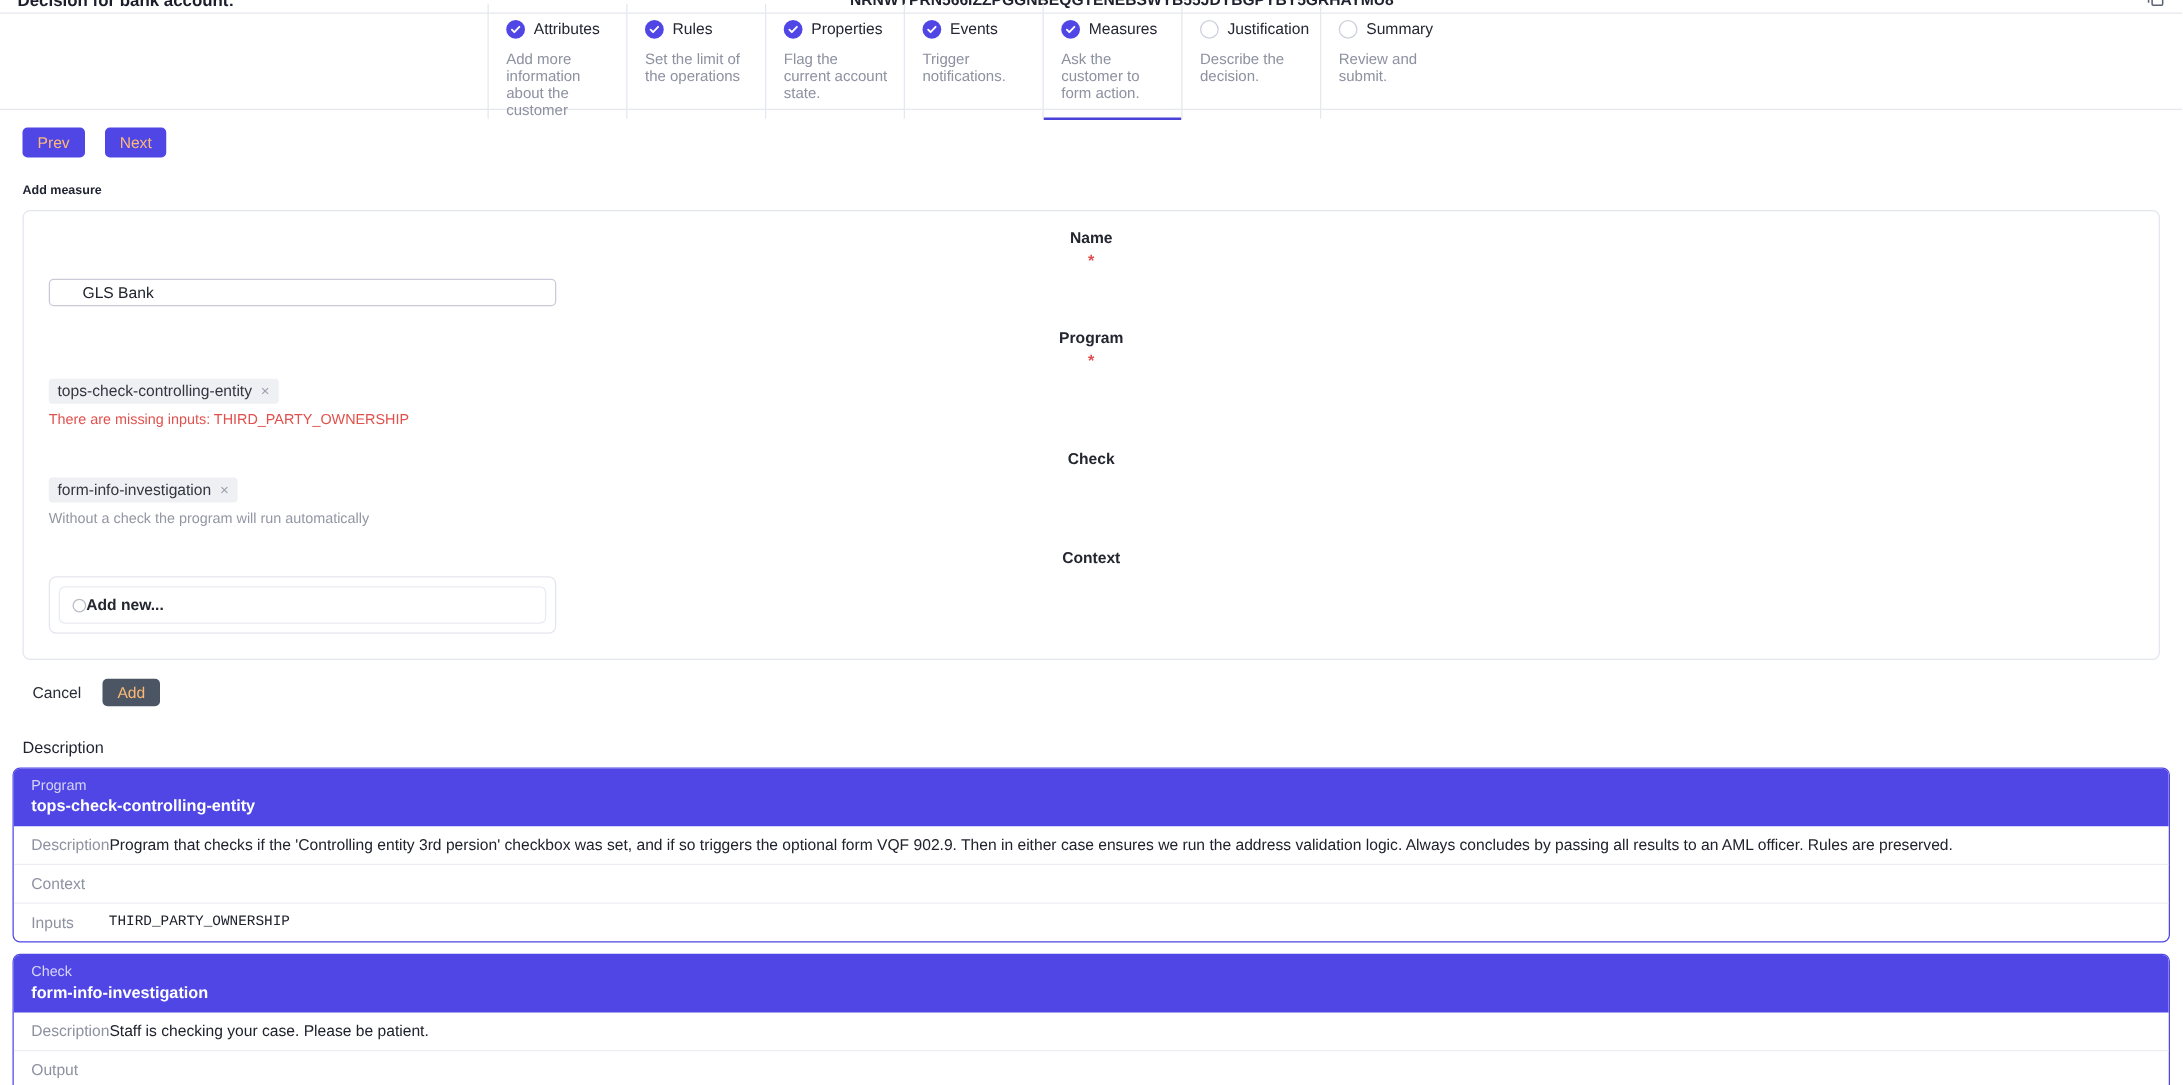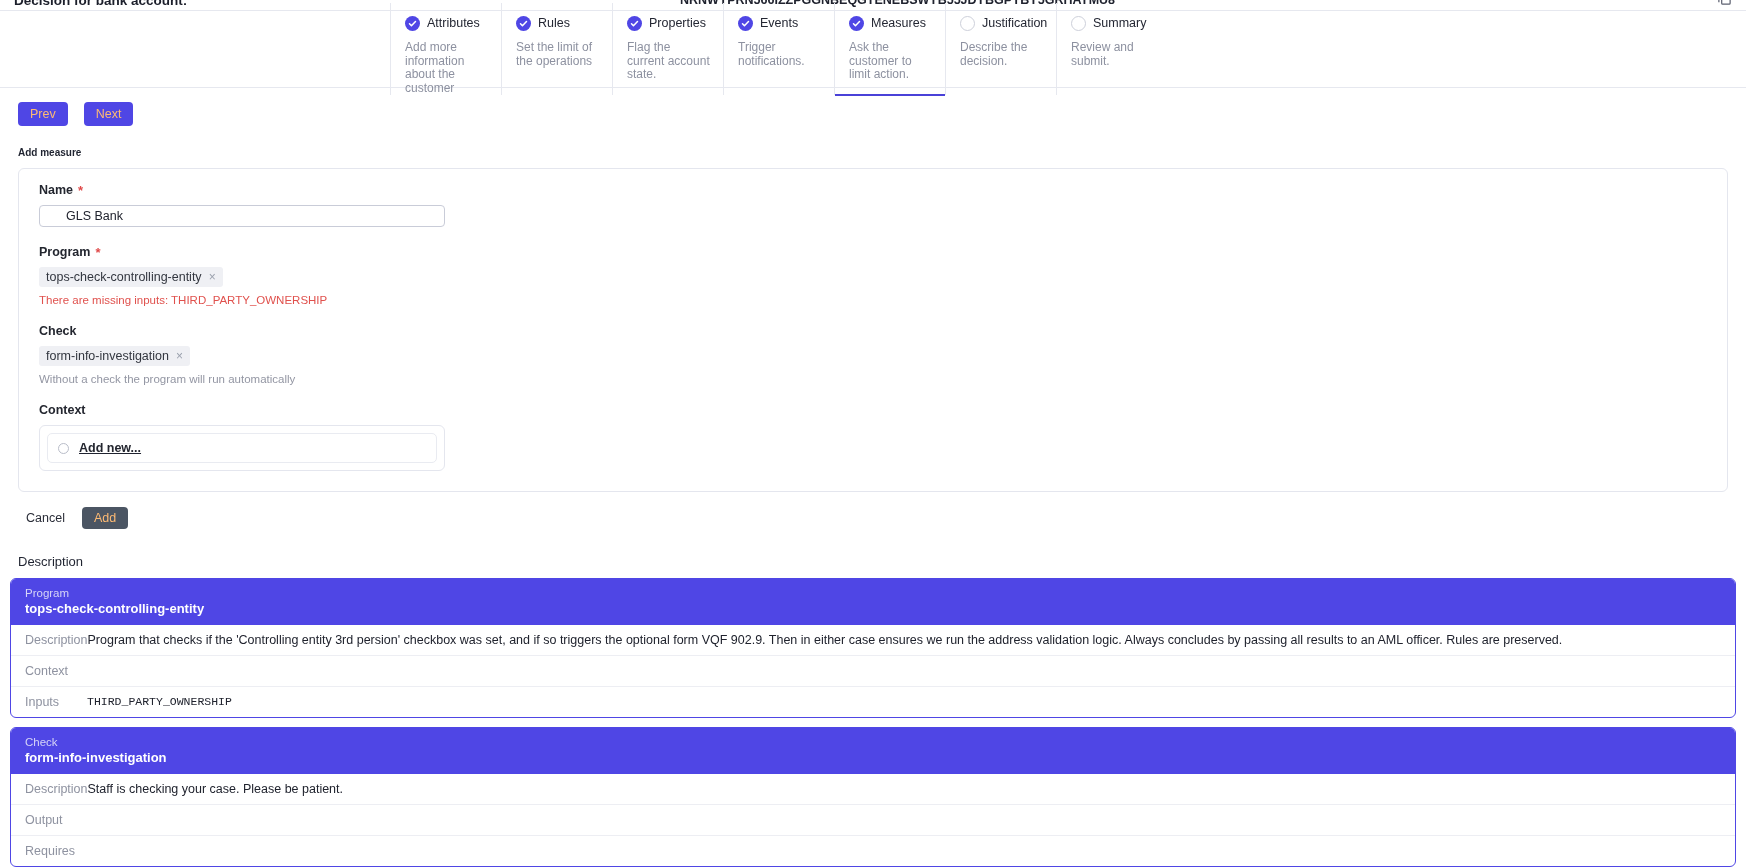--- a/index.html
+++ b/index.html
@@ -121,20 +121,21 @@
   .field { margin-bottom: 18px; }
   .field:last-child { margin-bottom: 0; }
   .flabel {
     font-size: 12.5px;
     font-weight: 700;
     color: #23262f;
     display: flex;
     align-items: center;
     gap: 5px;
     margin-bottom: 8px;
+    flex-direction: column;
   }
   .req { color: #e04a4a; font-size: 13px; line-height: 1; }
   .text-input {
     width: 406px;
     height: 22px;
     border: 1px solid #c9ccd8;
     border-radius: 4px;
     padding: 0 26px;
     font-family: inherit;
     font-size: 12.5px;
@@ -166,26 +167,24 @@
   .context-box {
     width: 406px;
     border: 1px solid #e4e6ee;
     border-radius: 6px;
     padding: 7px;
     background: #fff;
   }
   .radio-row {
     display: flex;
     align-items: center;
-    gap: 10px;
     border: 1px solid #e9ebf1;
     border-radius: 5px;
     padding: 7px 10px;
     background: #fff;
-    text-decoration: underline;
   }
   .radio-dot {
     width: 11px; height: 11px;
     border: 1.4px solid #b9bdc9;
     border-radius: 50%;
     flex: 0 0 11px;
   }
   .radio-label {
     font-size: 12.5px;
     font-weight: 700;
@@ -341,21 +340,21 @@
 
     <div class="step active">
       <div class="step-head">
         <span class="step-circle done">
           <svg viewBox="0 0 12 12" fill="none" stroke-width="2" stroke-linecap="round" stroke-linejoin="round">
               <path d="M2 6.3 4.6 9 10 3.3"></path>
             </svg>
         </span>
         <span class="step-label">Measures</span>
       </div>
-      <div class="step-desc">Ask the customer to limit action.</div>
+      <div class="step-desc">Ask the customer to form action.</div>
     </div>
 
     <div class="step">
       <div class="step-head">
         <span class="step-circle todo"></span>
         <span class="step-label">Justification</span>
       </div>
       <div class="step-desc">Describe the decision.</div>
     </div>
 

